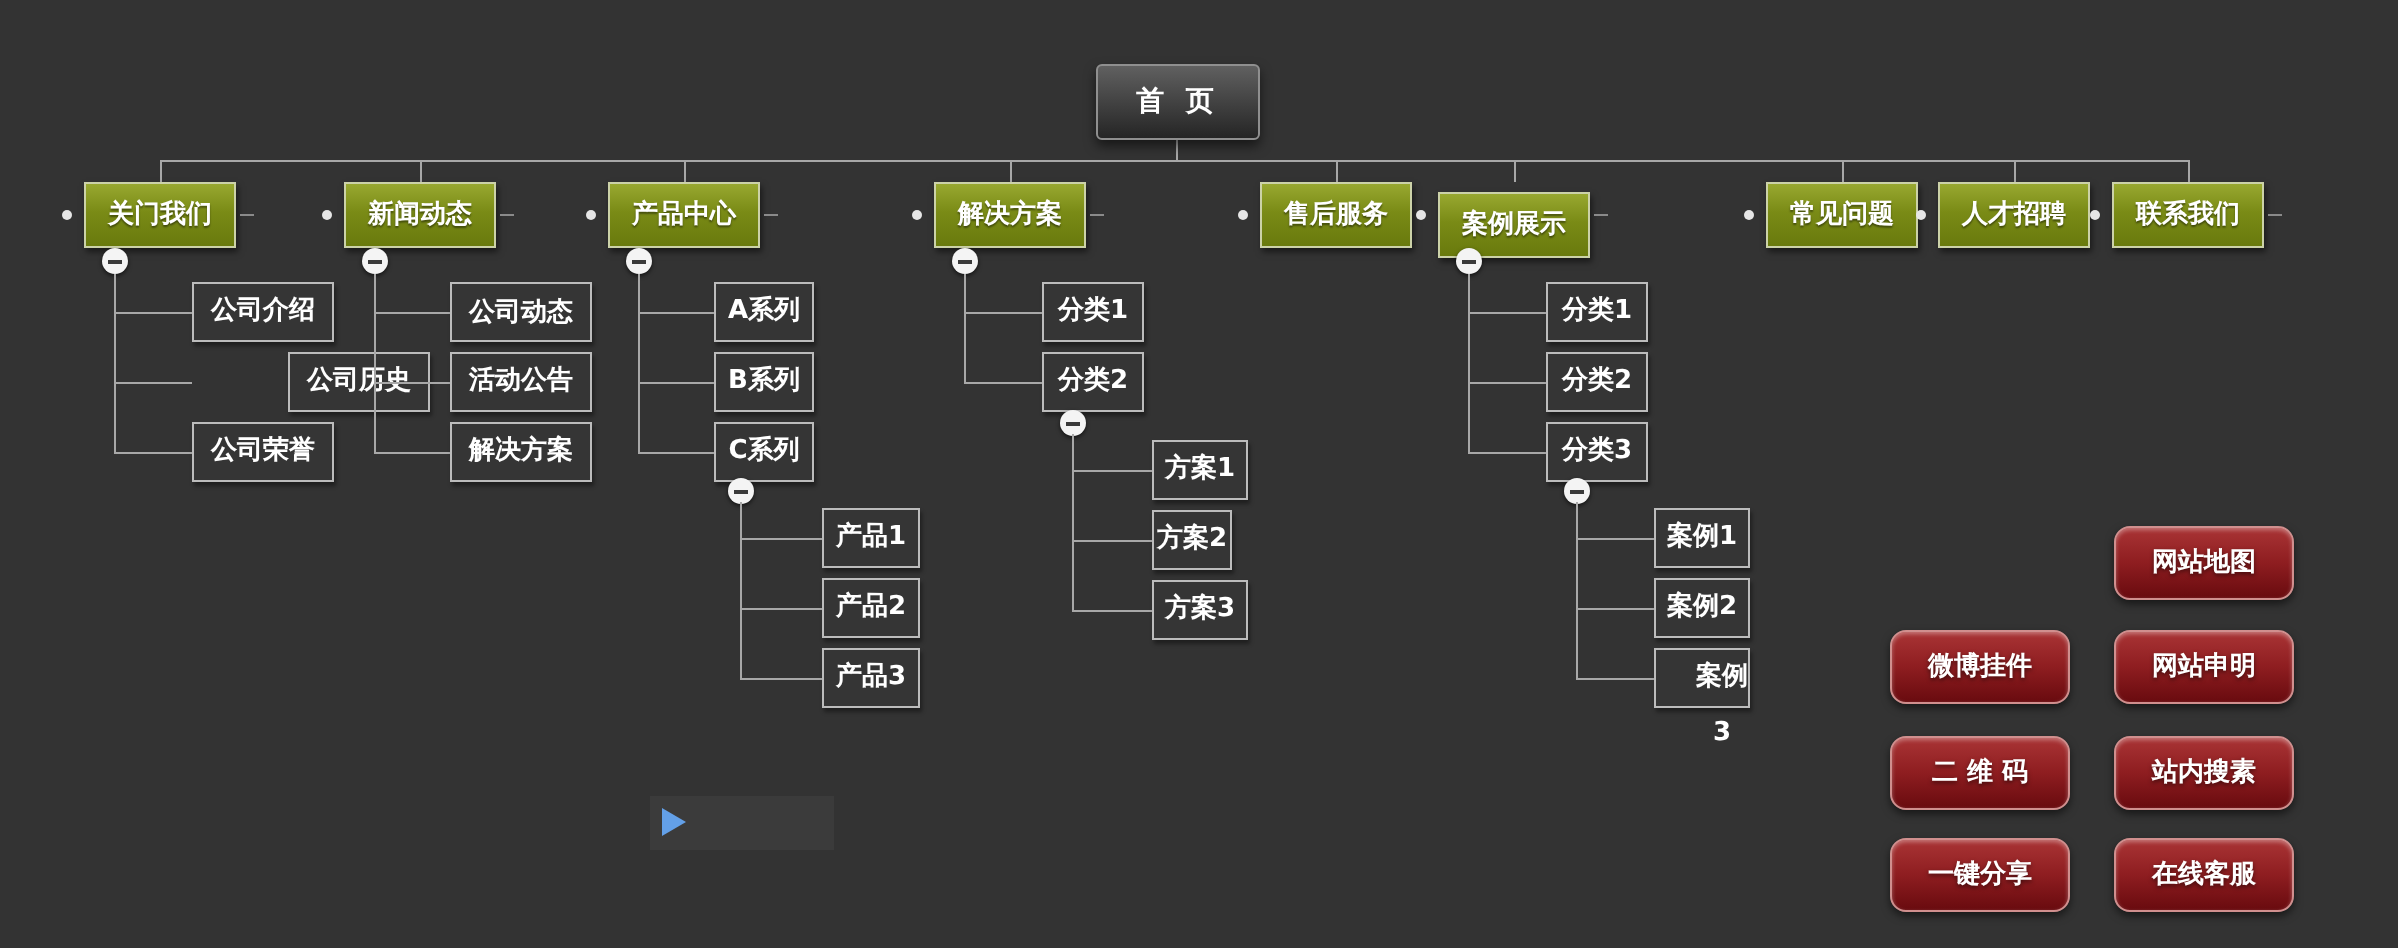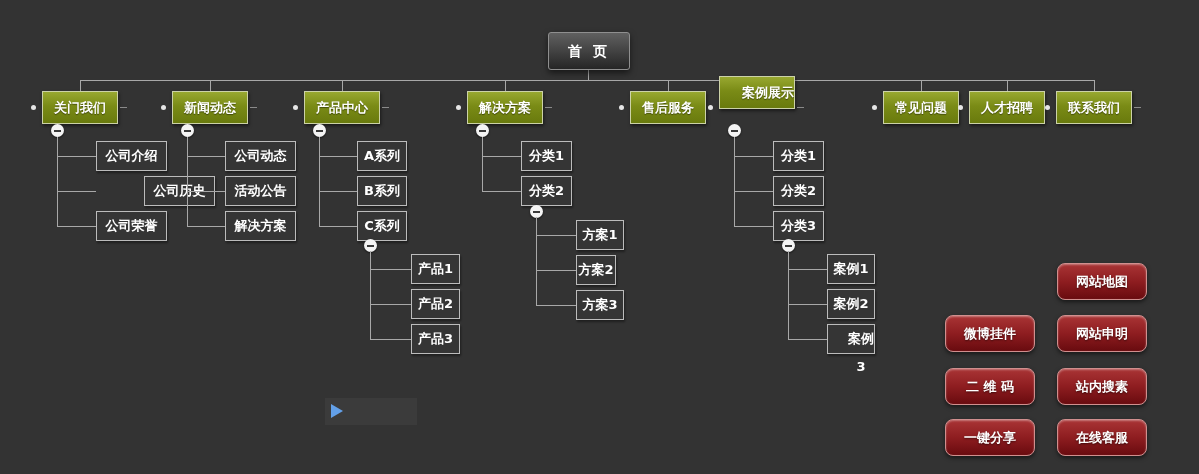--- a/index.html
+++ b/index.html
@@ -86,21 +86,21 @@
   <div class="dash" style="left:382px;top:107px;"></div>
 
   <div class="dot" style="left:456px;top:105px;"></div>
   <div class="gbox" style="left:467px;top:91px;">解决方案</div>
   <div class="dash" style="left:545px;top:107px;"></div>
 
   <div class="dot" style="left:619px;top:105px;"></div>
   <div class="gbox" style="left:630px;top:91px;">售后服务</div>
 
   <div class="dot" style="left:708px;top:105px;"></div>
-  <div class="gbox" style="left:719px;top:76px;text-align:right;">案例展示</div>
+  <div class="gbox" style="left:719px;top:96px;">案例展示</div>
   <div class="dash" style="left:797px;top:107px;"></div>
 
   <div class="dot" style="left:872px;top:105px;"></div>
   <div class="gbox" style="left:883px;top:91px;">常见问题</div>
 
   <div class="dot" style="left:958px;top:105px;"></div>
   <div class="gbox" style="left:969px;top:91px;">人才招聘</div>
 
   <div class="dot" style="left:1045px;top:105px;"></div>
   <div class="gbox" style="left:1056px;top:91px;">联系我们</div>

